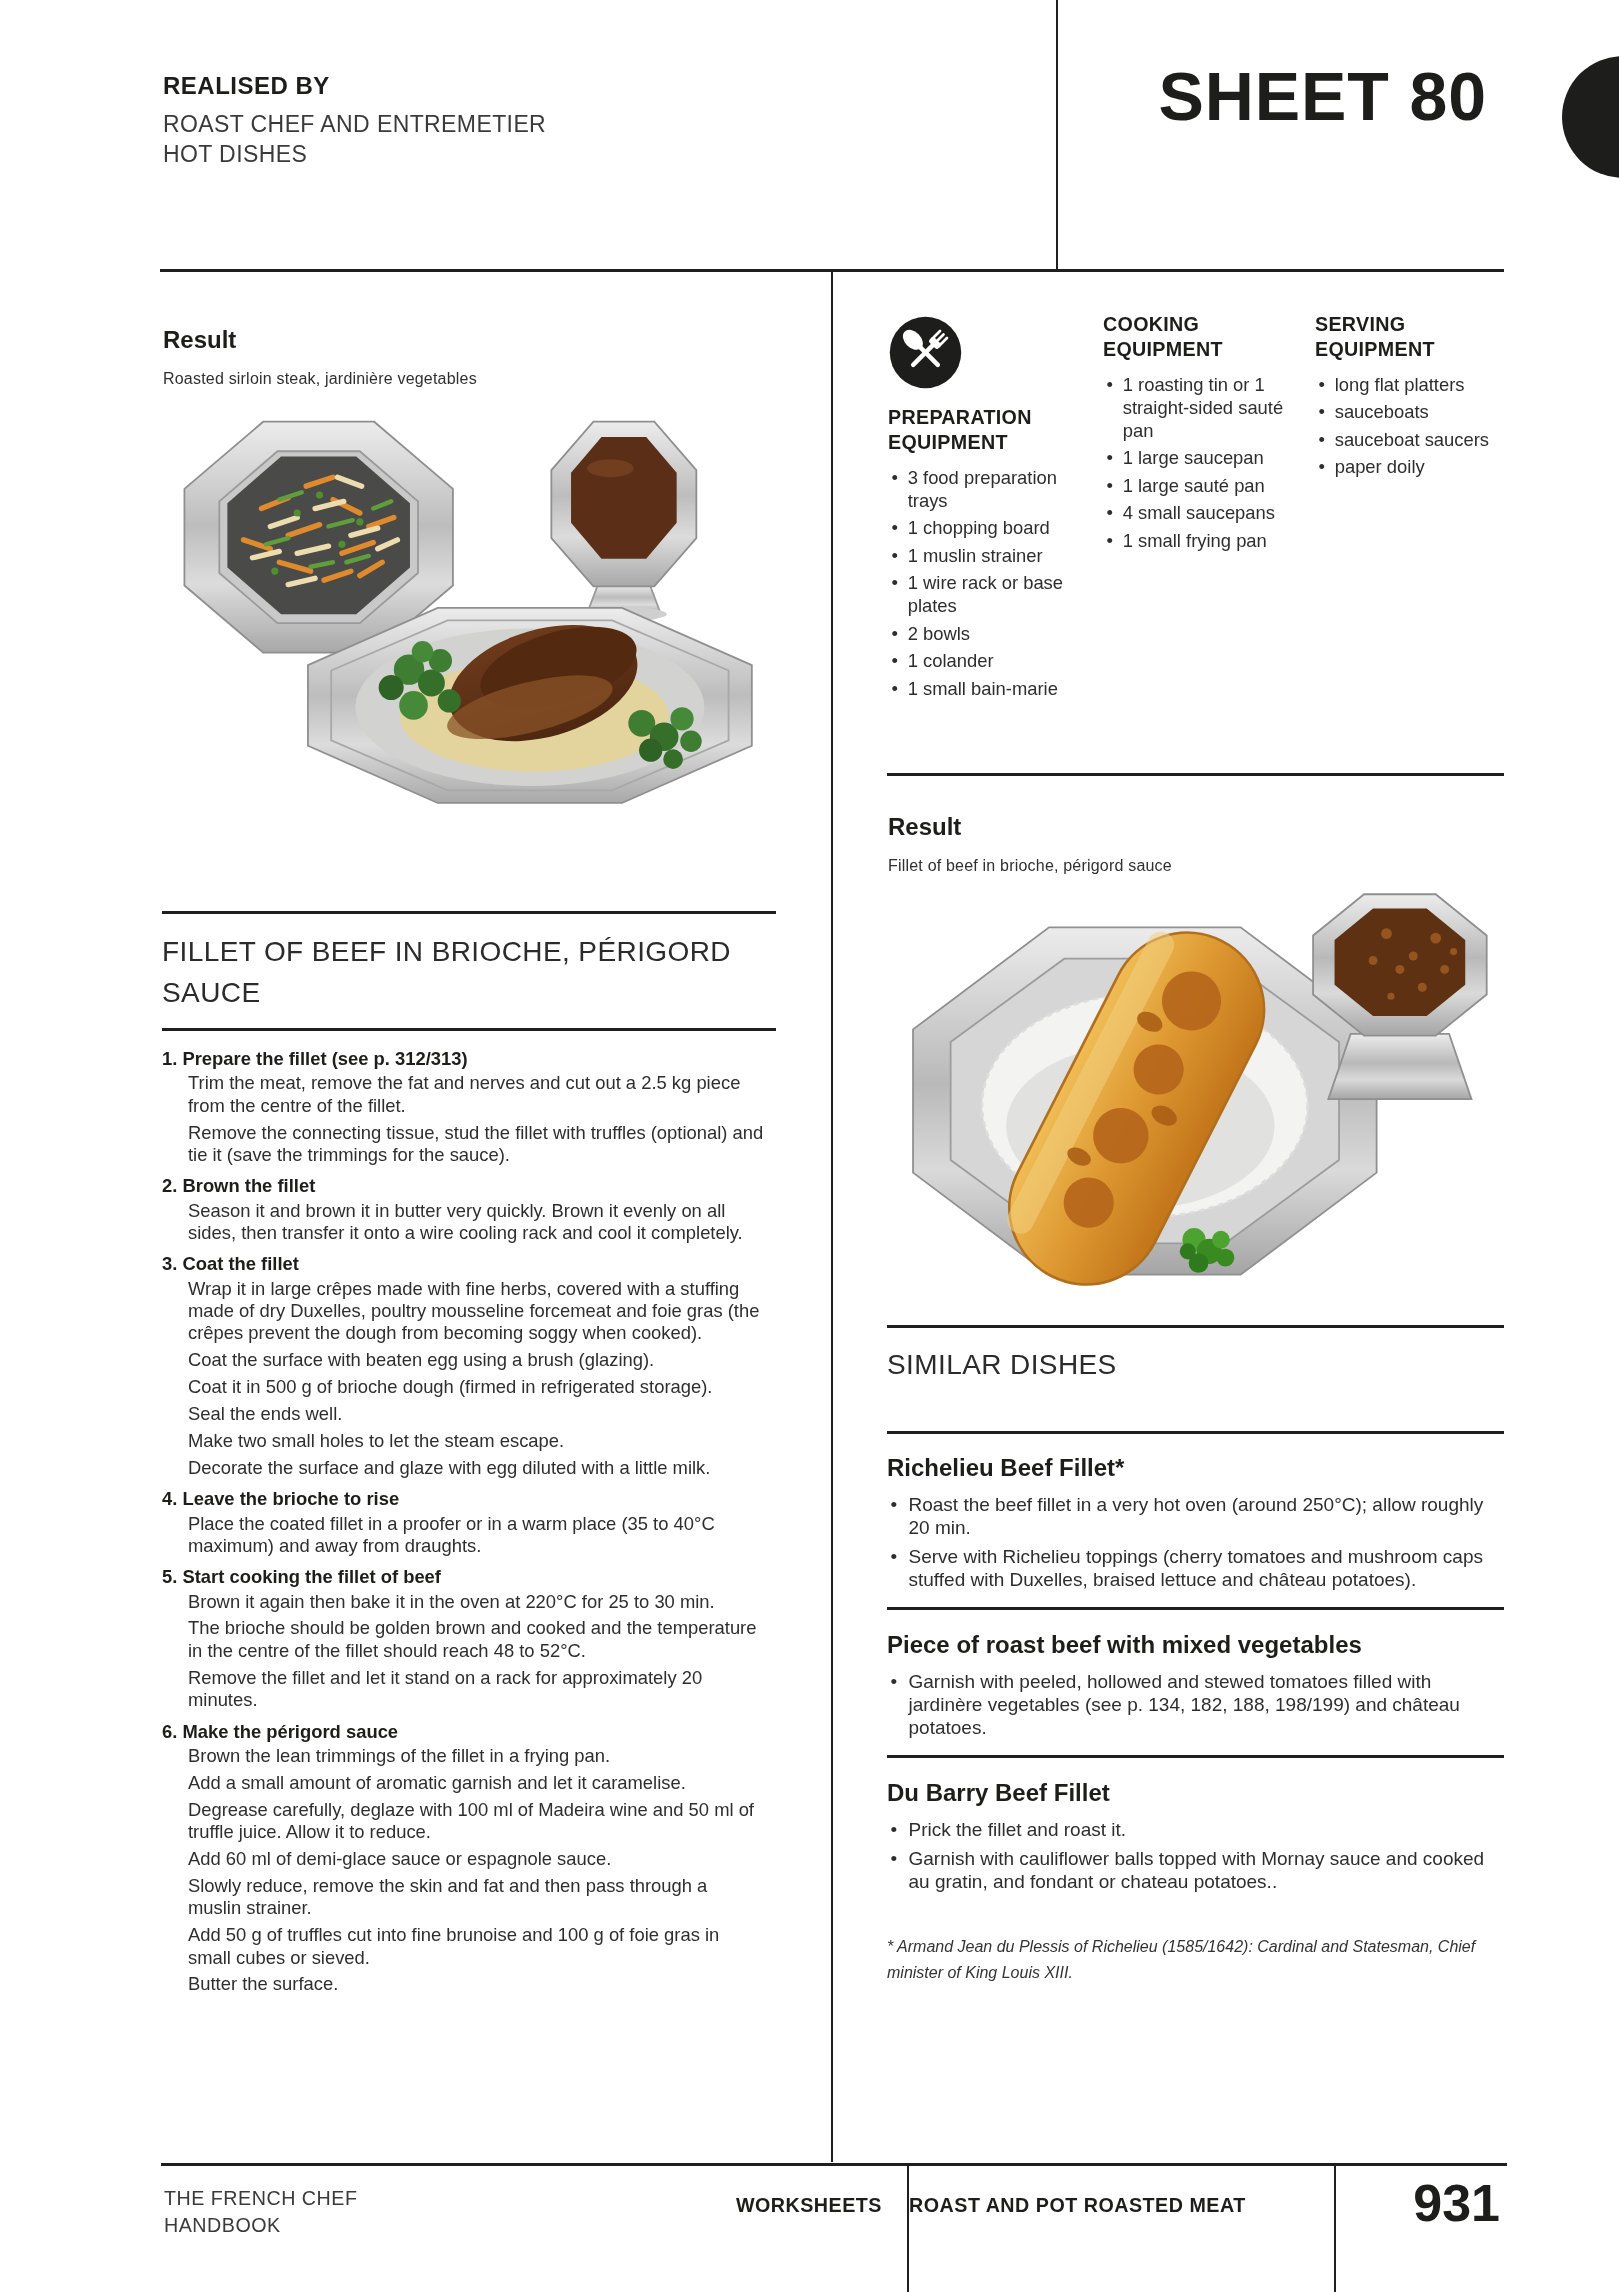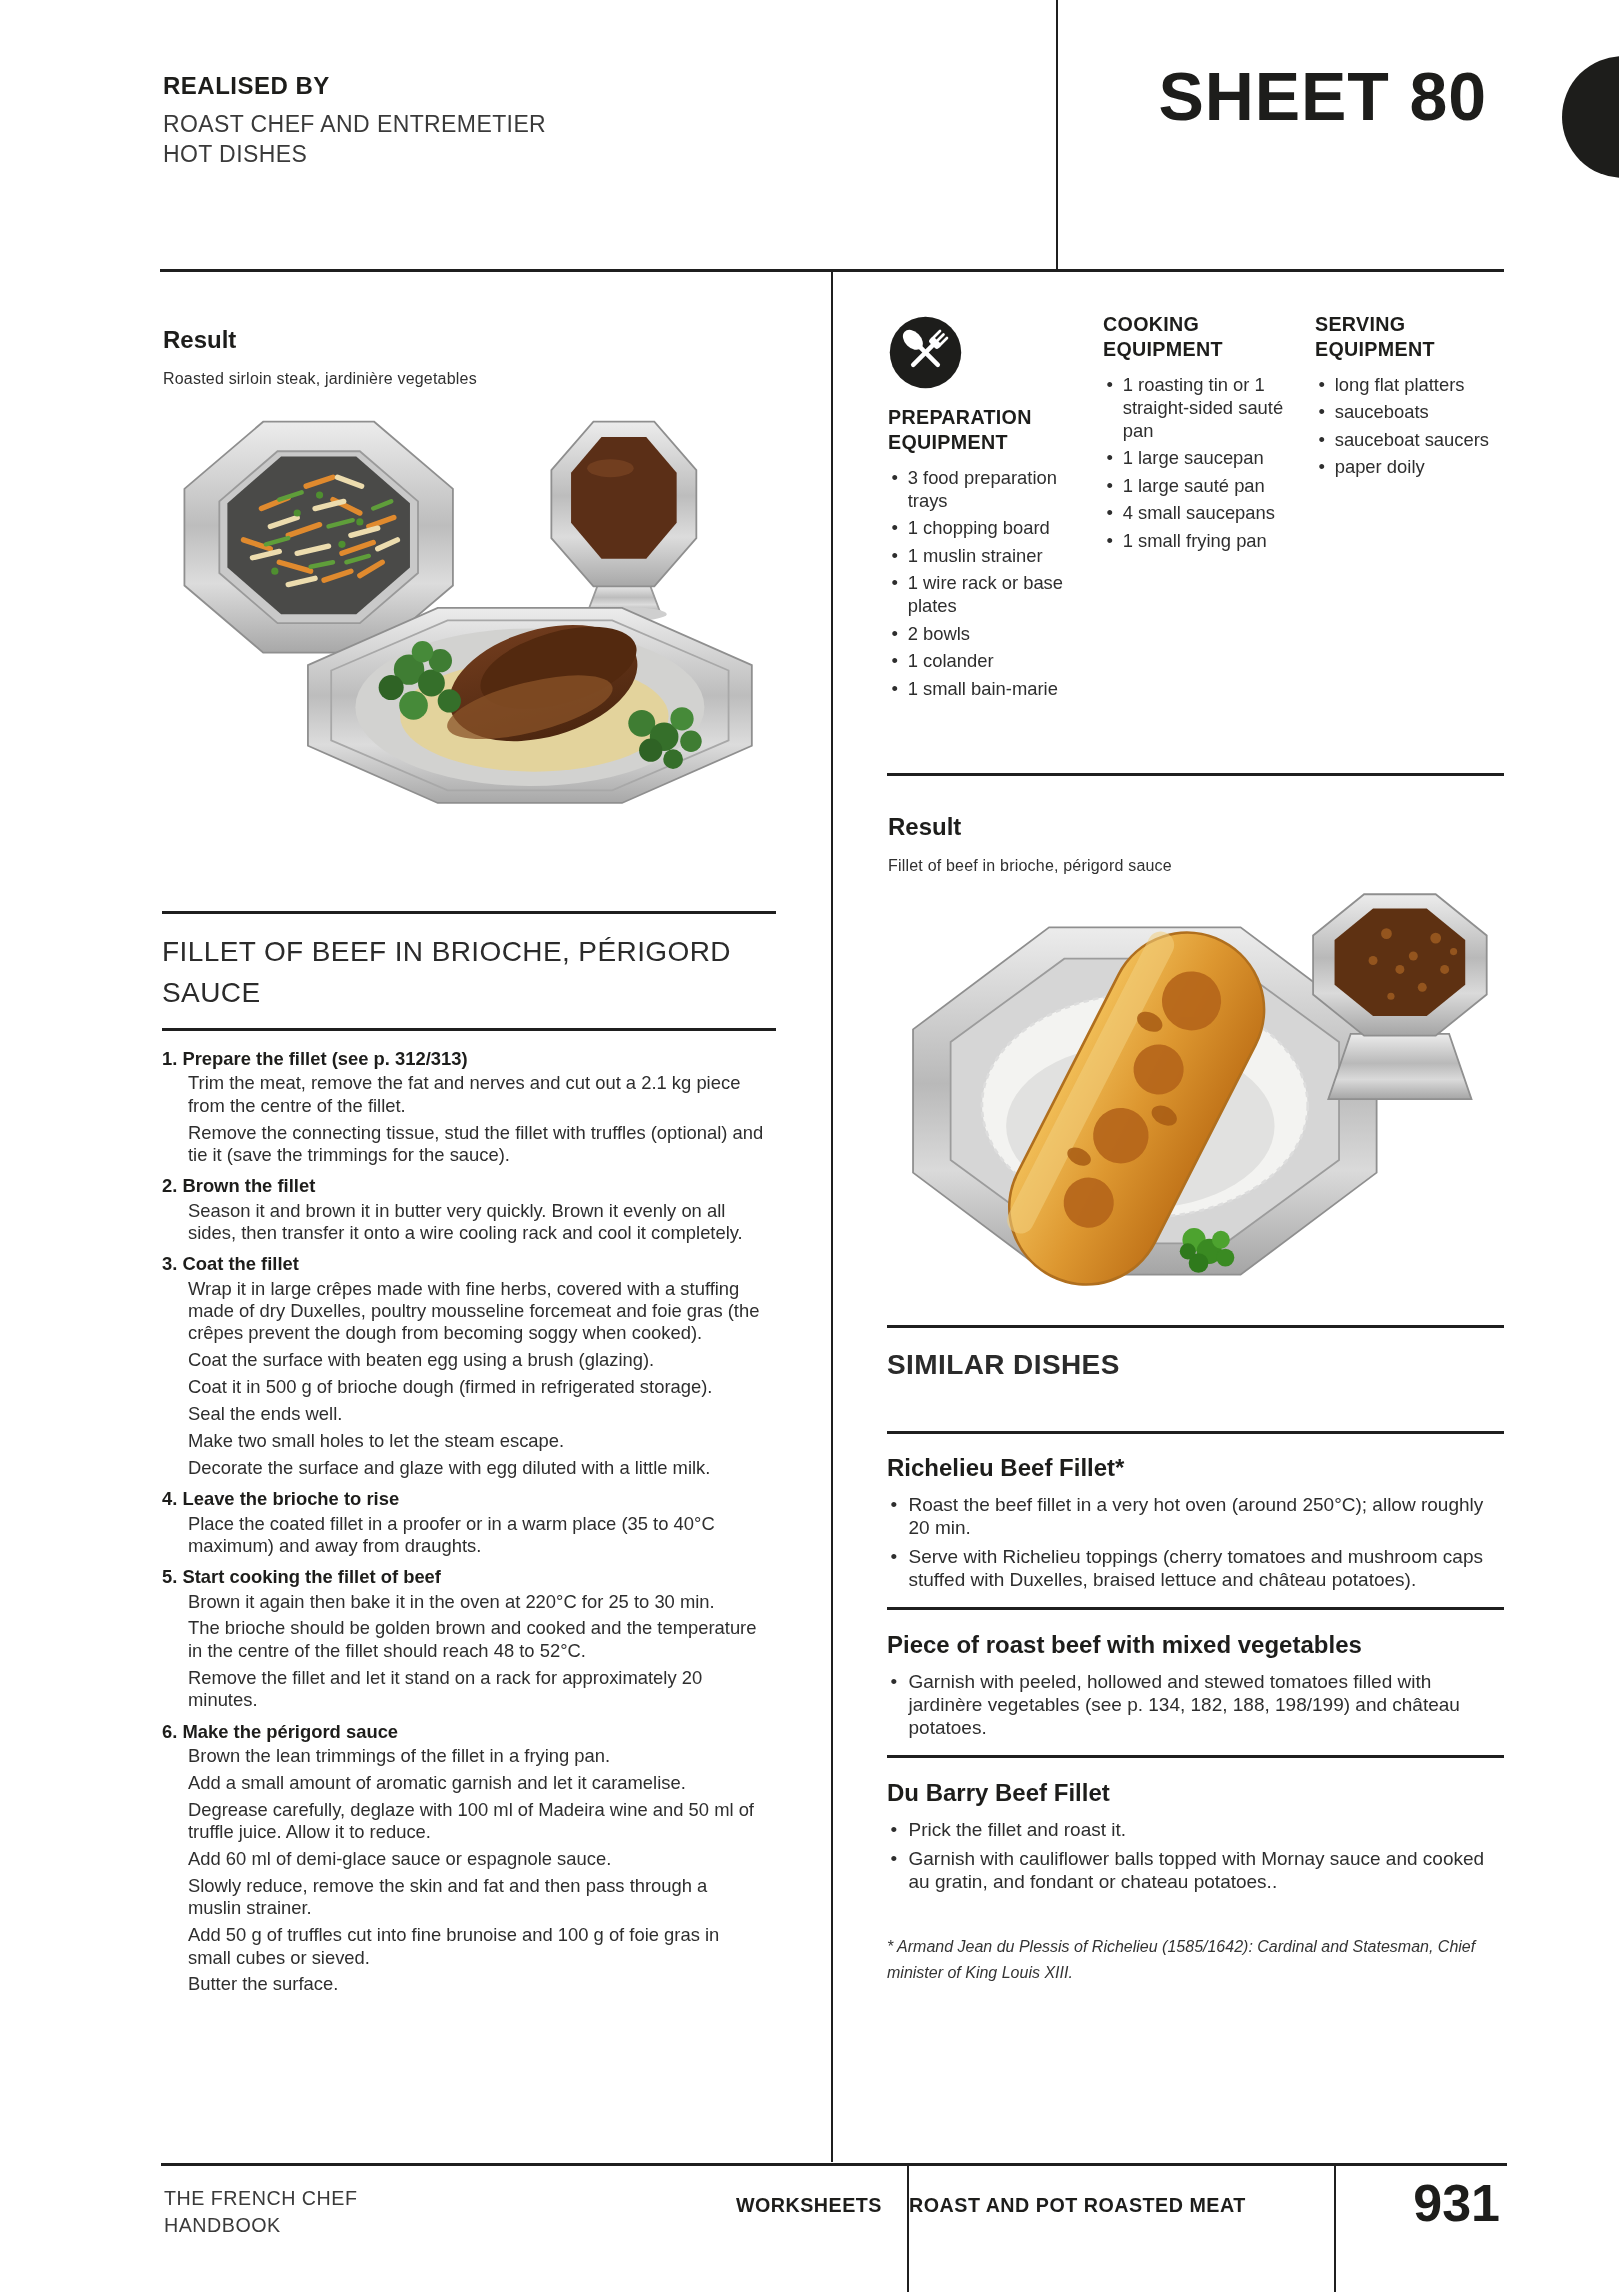--- a/index.html
+++ b/index.html
@@ -52,21 +52,21 @@
   .equip-cook  { left:1103px; top:312px; width:188px; }
   .equip-serve { left:1315px; top:312px; width:192px; }
   .equip-col h3 { margin:0 0 10.7px 0; font-size:19.7px; line-height:25px; font-weight:700;
                   letter-spacing:0.3px; }
   ul.blist { list-style:none; margin:0; padding:0; }
   ul.blist li { position:relative; padding-left:19.7px; margin-bottom:4.5px;
                 font-size:18.4px; line-height:23px; color:#2e2e2e; }
   ul.blist li::before { content:"•"; position:absolute; left:3.6px; color:#2e2e2e; }
   
   .similar-title { position:absolute; left:887px; top:1349px; font-size:28px;
-    font-weight:700; color:#2b2b2b; letter-spacing:0.4px; }
+    font-weight:400; color:#2b2b2b; letter-spacing:0.4px; }
   .dishes { position:absolute; left:887px; top:1454px; width:617px; }
   .dish h4 { margin:0 0 10.7px 0; font-size:24px; line-height:28px; font-weight:700; }
   .dish ul.blist li { padding-left:21.5px; margin-bottom:6.3px; font-size:19px; line-height:23px; }
   hr.dishrule { border:none; height:2.7px; background:#1f1f1f; margin:16px 0 21.5px 0; }
   .footnote { margin-top:41px; font-size:16px; line-height:26px; font-style:italic;
               color:#333333; }
   
   .frule  { left:161px; top:2163px; width:1346px; height:2.7px; }
   .fdiv1  { left:907px; top:2166px; width:1.8px; height:127px; }
   .fdiv2  { left:1334px; top:2166px; width:1.8px; height:127px; }
@@ -190,21 +190,21 @@
     </g>
   </svg>
 
   <div class="rule lrule1"></div>
   <div class="recipe-title">FILLET OF BEEF IN BRIOCHE, PÉRIGORD SAUCE</div>
   <div class="rule lrule2"></div>
 
   <div class="steps">
     <section class="step">
       <h4>1. Prepare the fillet (see p. 312/313)</h4>
-      <p>Trim the meat, remove the fat and nerves and cut out a 2.1 kg piece from the centre of the fillet.</p>
+      <p>Trim the meat, remove the fat and nerves and cut out a 2.5 kg piece from the centre of the fillet.</p>
       <p>Remove the connecting tissue, stud the fillet with truffles (optional) and tie it (save the trimmings for the sauce).</p>
     </section>
     <section class="step">
       <h4>2. Brown the fillet</h4>
       <p>Season it and brown it in butter very quickly. Brown it evenly on all sides, then transfer  it onto a wire cooling rack and cool it completely.</p>
     </section>
     <section class="step">
       <h4>3. Coat the fillet</h4>
       <p>Wrap it in large crêpes made with fine herbs,  covered with a stuffing made of dry Duxelles, poultry mousseline forcemeat and foie gras (the crêpes prevent the dough from becoming soggy when cooked).</p>
       <p>Coat the surface with beaten egg using a brush (glazing).</p>

